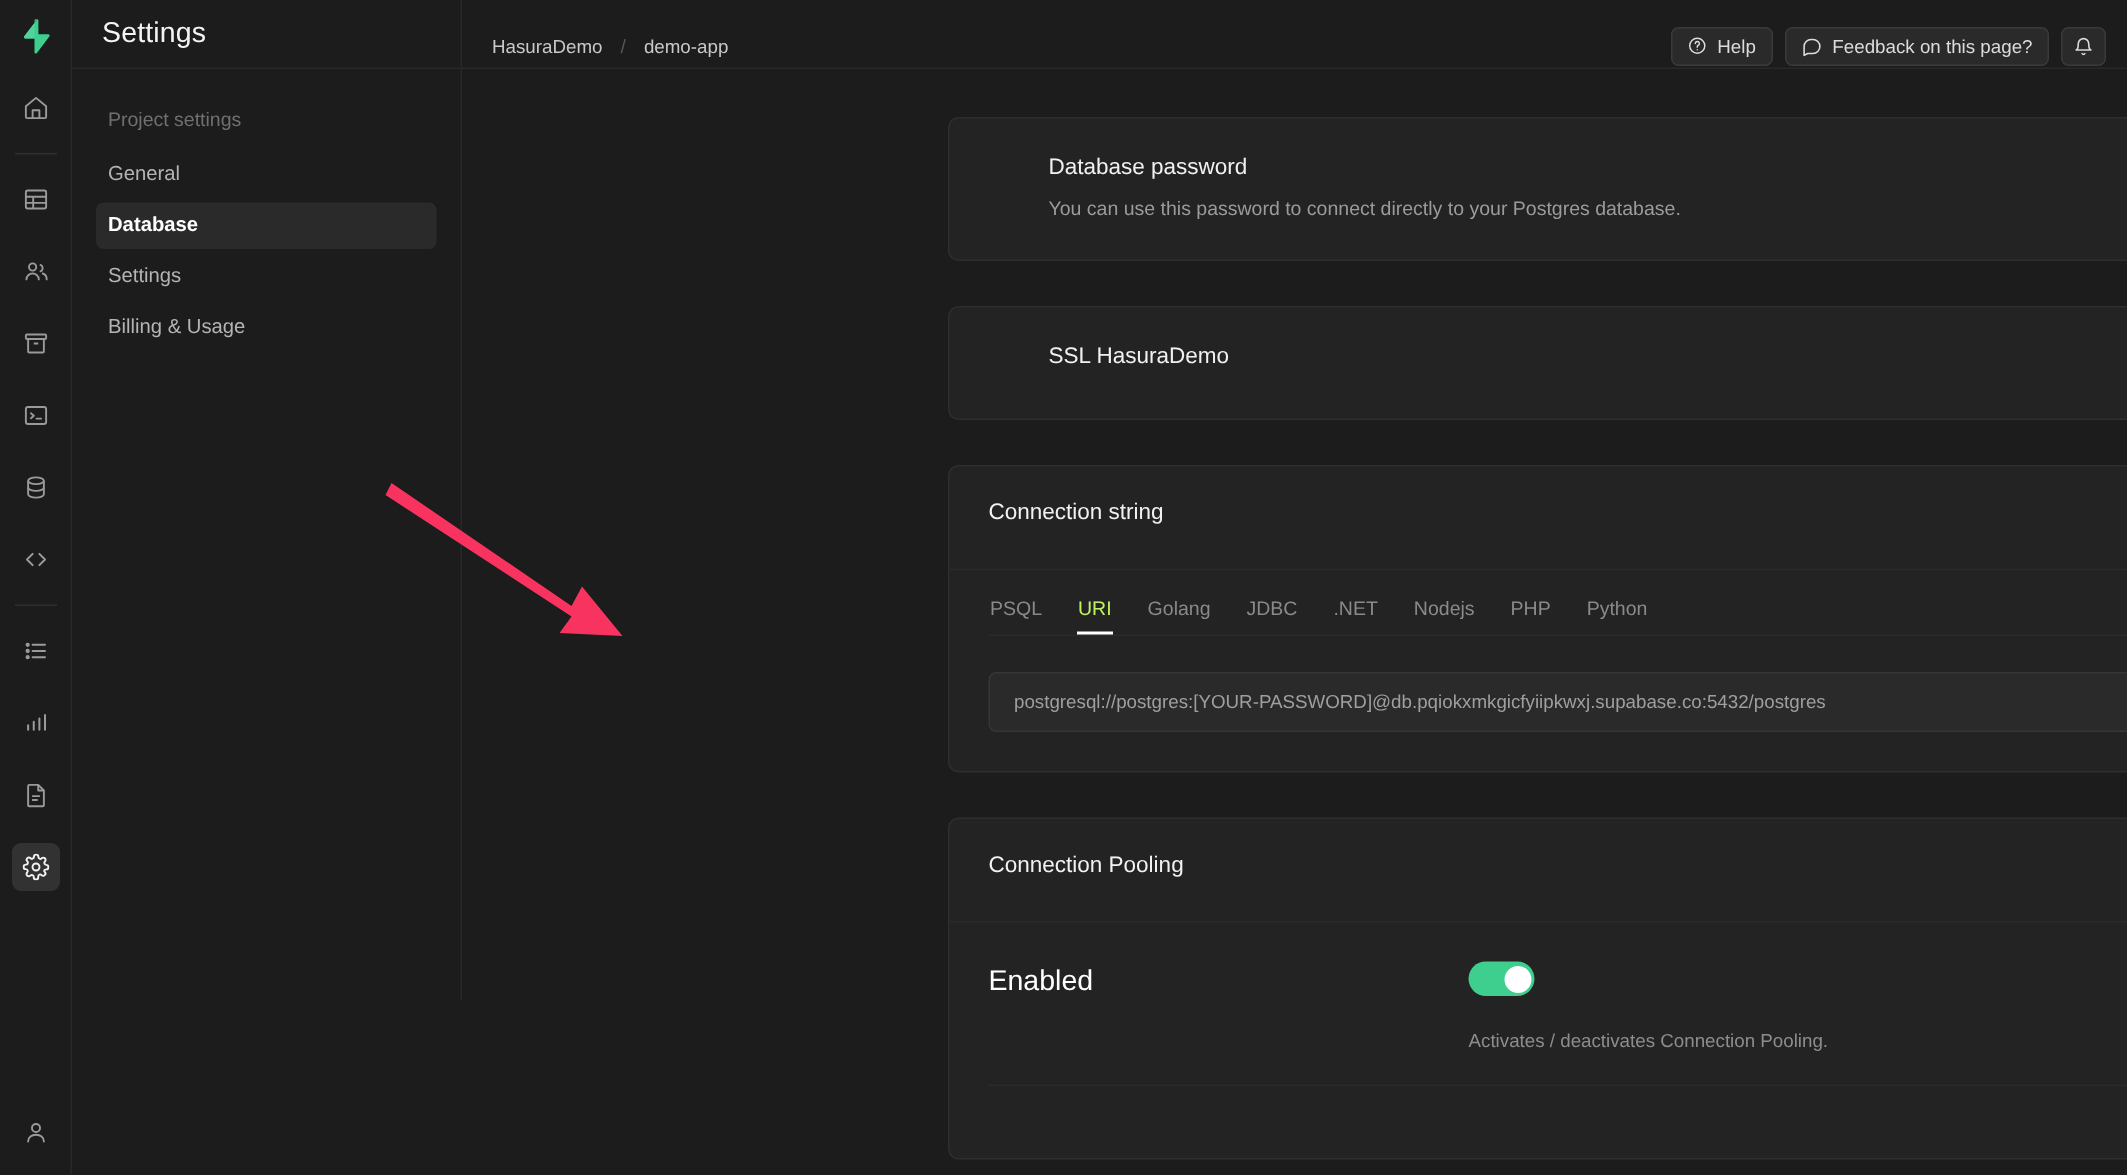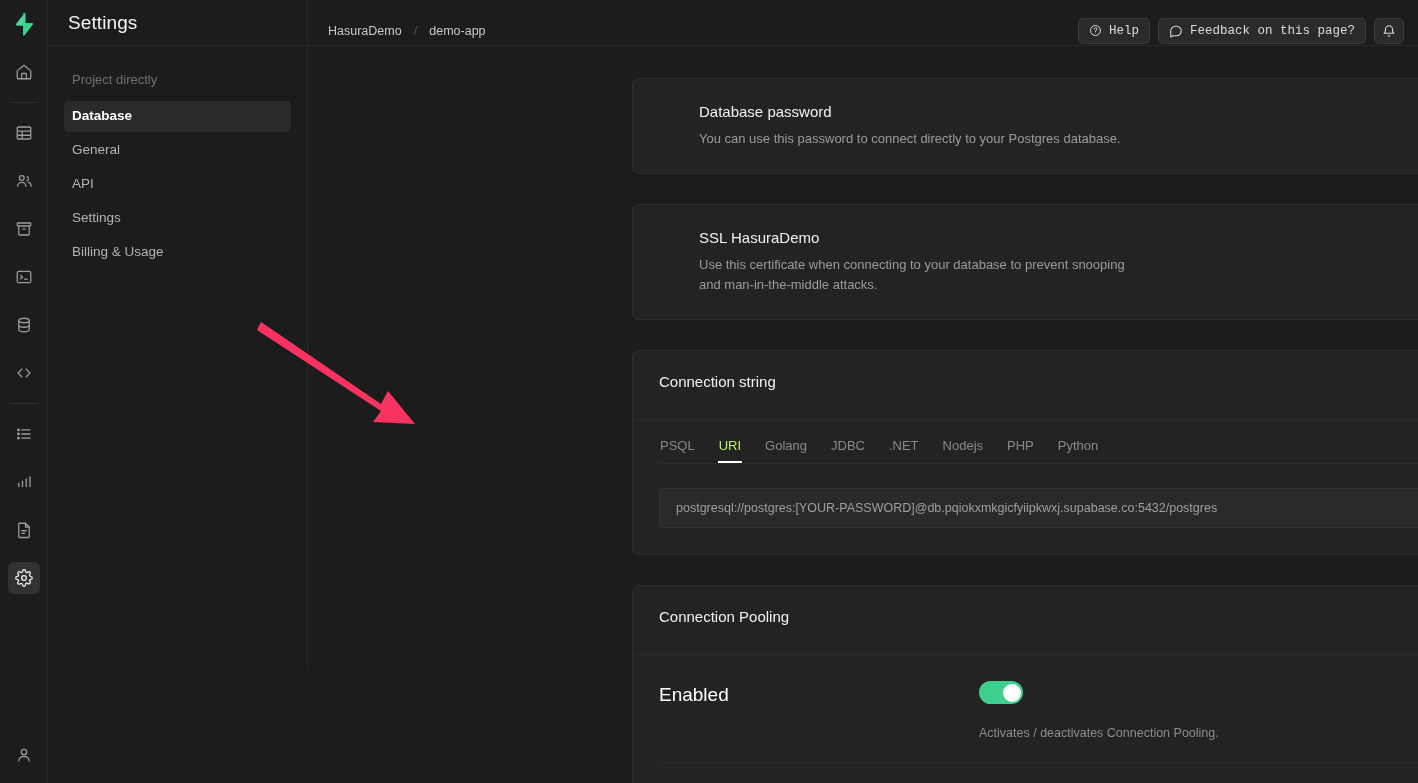--- a/index.html
+++ b/index.html
@@ -66,21 +66,21 @@
   .topbar {
     height: 46px; flex: 0 0 46px;
     border-bottom: 1px solid #282828;
     display: flex; align-items: center;
     padding: 16px 14px 0 20px;
     background: #1c1c1c;
   }
   .crumbs { display: flex; align-items: center; gap: 12px; font-size: 12.5px; }
   .crumb { color: #c9c9c9; cursor: pointer; }
   .crumb-sep { color: #555; font-size: 13px; }
-  .topbar-right { margin-left: auto; display: flex; align-items: center; gap: 8px; font-family: Liberation Mono, monospace; }
+  .topbar-right { margin-left: auto; display: flex; align-items: center; gap: 8px; }
   .tb-btn {
     height: 26px; display: inline-flex; align-items: center; gap: 7px;
     padding: 0 10px; border: 1px solid #3a3a3a; border-radius: 5px;
     background: #2a2a2a; color: #dcdcdc; font-size: 12.5px; cursor: pointer;
   }
   .tb-btn.icon-only { padding: 0 7px; }
 
   
   .content {
     flex: 1 1 auto; overflow: hidden;
@@ -240,24 +240,23 @@
           <path d="M5 20c0-3.6 3.1-6 7-6s7 2.4 7 6"></path>
         </svg>
     </div>
   </div>
 
   <div class="settings-panel">
     <div class="settings-head">
       <div class="settings-title">Settings</div>
     </div>
     <div class="settings-nav">
-      <div class="nav-group-label">Project directly</div>
+      <div class="nav-group-label">Project settings</div>
+      <div class="nav-item">General</div>
       <div class="nav-item active">Database</div>
-      <div class="nav-item">General</div>
-      <div class="nav-item">API</div>
       <div class="nav-item">Settings</div>
       <div class="nav-item">Billing &amp; Usage</div>
     </div>
   </div>
 
   <div class="main">
 
     <div class="topbar">
       <div class="crumbs">
         <span class="crumb">HasuraDemo</span>
@@ -304,21 +303,20 @@
               <div class="card-desc">You can use this password to connect directly to your Postgres database.</div>
             </div>
 
           </div>
         </div>
 
         <div class="card">
           <div class="card-row">
             <div class="card-texts">
               <div class="card-title">SSL HasuraDemo</div>
-              <div class="card-desc">Use this certificate when connecting to your database to prevent snooping and man-in-the-middle attacks.</div>
             </div>
 
           </div>
         </div>
 
         <div class="card">
           <div class="cs-header">
             <div class="card-title">Connection string</div>
           </div>
           <div class="cs-body">

